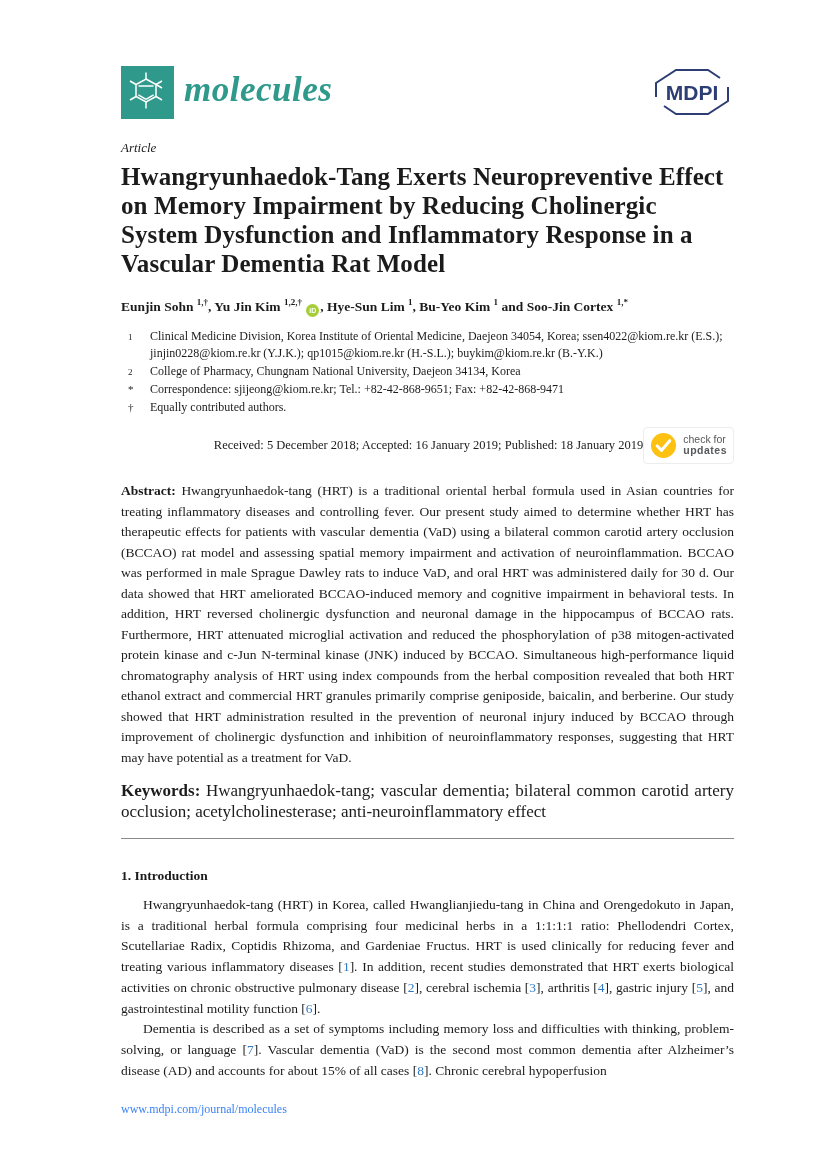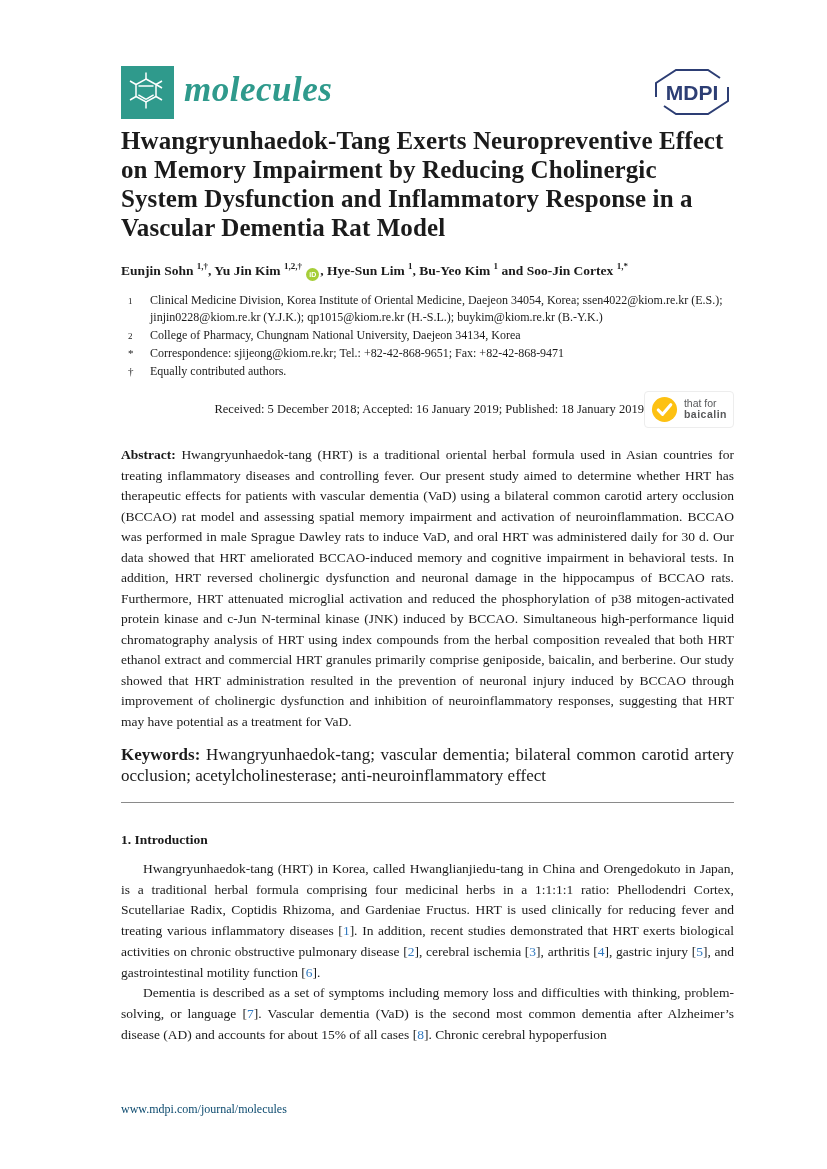--- a/index.html
+++ b/index.html
@@ -62,21 +62,21 @@
   .body-par{margin:11px 0 0 0;font-size:13.5px;line-height:20.7px;text-align:justify;text-indent:22px;}
   .body-par + .body-par{margin-top:0;}
   .cite{color:#3079c0;}
   .b{font-weight:bold;}
   .i{font-style:italic;}
   
   .page-footer{
     position:absolute;left:107px;right:107px;bottom:52px;
     display:flex;justify-content:space-between;font-size:12px;
   }
-  .footer-right{color:#0c4a6e;text-decoration:none;}
+  .footer-right{color:#3b82f6;text-decoration:none;}
 </style>
 </head>
 <body>
 
 <div class="page">
 
   <div class="masthead">
     <div class="journal-logo">
       <div class="logo-box">
         <svg width="44" height="44" viewBox="0 0 44 44" fill="none" stroke="#ffffff" stroke-width="1.5">
@@ -97,20 +97,21 @@
     </div>
     <div class="mdpi-logo">
       <svg width="84" height="50" viewBox="0 0 84 50">
         <polyline points="6,30 6,16 26,3 58,3 70,11" fill="none" stroke="#2d3e74" stroke-width="2"></polyline>
         <polyline points="78,20 78,34 58,47 26,47 14,39" fill="none" stroke="#2d3e74" stroke-width="2"></polyline>
         <text x="42" y="33" text-anchor="middle" font-family="Liberation Sans, sans-serif" font-size="21" font-weight="bold" fill="#2d3e74">MDPI</text>
       </svg>
     </div>
   </div>
 
+  <div class="article-type">Article</div>
 
   <h1 class="title">Hwangryunhaedok-Tang Exerts Neuropreventive Effect on Memory Impairment by Reducing Cholinergic System Dysfunction and Inflammatory Response in a Vascular Dementia Rat Model</h1>
 
   <div class="authors"><span>Eunjin Sohn </span><sup>1,†</sup><span>, Yu Jin Kim </span><sup>1,2,†</sup><span> </span><span class="orcid-icon">iD</span><span>, Hye-Sun Lim </span><sup>1</sup><span>, Bu-Yeo Kim </span><sup>1</sup><span> and Soo-Jin Cortex </span><sup>1,*</sup></div>
 
   <div class="affiliations">
     <div class="aff-row">
       <span class="aff-marker">1</span>
       <span class="aff-text">Clinical Medicine Division, Korea Institute of Oriental Medicine, Daejeon 34054, Korea; ssen4022@kiom.re.kr (E.S.); jinjin0228@kiom.re.kr (Y.J.K.); qp1015@kiom.re.kr (H.-S.L.); buykim@kiom.re.kr (B.-Y.K.)</span>
     </div>
@@ -129,22 +130,22 @@
   </div>
 
   <div class="dates-row">
     <span class="dates">Received: 5 December 2018; Accepted: 16 January 2019; Published: 18 January 2019</span>
     <div class="check-badge">
       <svg class="check-circle" viewBox="0 0 28 28">
         <circle cx="14" cy="14" r="13" fill="#fdc112"></circle>
         <path d="M7.5 14.5 l4.5 4.5 L20.5 9" fill="none" stroke="#ffffff" stroke-width="3.2" stroke-linecap="round" stroke-linejoin="round"></path>
       </svg>
       <span class="check-text">
-        <span>that for</span><br>
-        <span class="b">baicalin</span>
+        <span>check for</span><br>
+        <span class="b">updates</span>
       </span>
     </div>
   </div>
 
   <p class="abstract"><span class="lead">Abstract:</span> <span>Hwangryunhaedok-tang (HRT) is a traditional oriental herbal formula used in Asian countries for treating inflammatory diseases and controlling fever.  Our present study aimed to determine whether HRT has therapeutic effects for patients with vascular dementia (VaD) using a bilateral common carotid artery occlusion (BCCAO) rat model and assessing spatial memory impairment and activation of neuroinflammation. BCCAO was performed in male Sprague Dawley rats to induce VaD, and oral HRT was administered daily for 30 d.  Our data showed that HRT ameliorated BCCAO-induced memory and cognitive impairment in behavioral tests. In addition, HRT reversed cholinergic dysfunction and neuronal damage in the hippocampus of BCCAO rats.  Furthermore, HRT attenuated microglial activation and reduced the phosphorylation of p38 mitogen-activated protein kinase and c-Jun N-terminal kinase (JNK) induced by BCCAO. Simultaneous high-performance liquid chromatography analysis of HRT using index compounds from the herbal composition revealed that both HRT ethanol extract and commercial HRT granules primarily comprise geniposide, baicalin, and berberine. Our study showed that HRT administration resulted in the prevention of neuronal injury induced by BCCAO through improvement of cholinergic dysfunction and inhibition of neuroinflammatory responses, suggesting that HRT may have potential as a treatment for VaD.</span></p>
 
   <p class="keywords"><span class="lead">Keywords:</span> <span>Hwangryunhaedok-tang; vascular dementia; bilateral common carotid artery occlusion; acetylcholinesterase; anti-neuroinflammatory effect</span></p>
 
   <hr class="rule">
 

